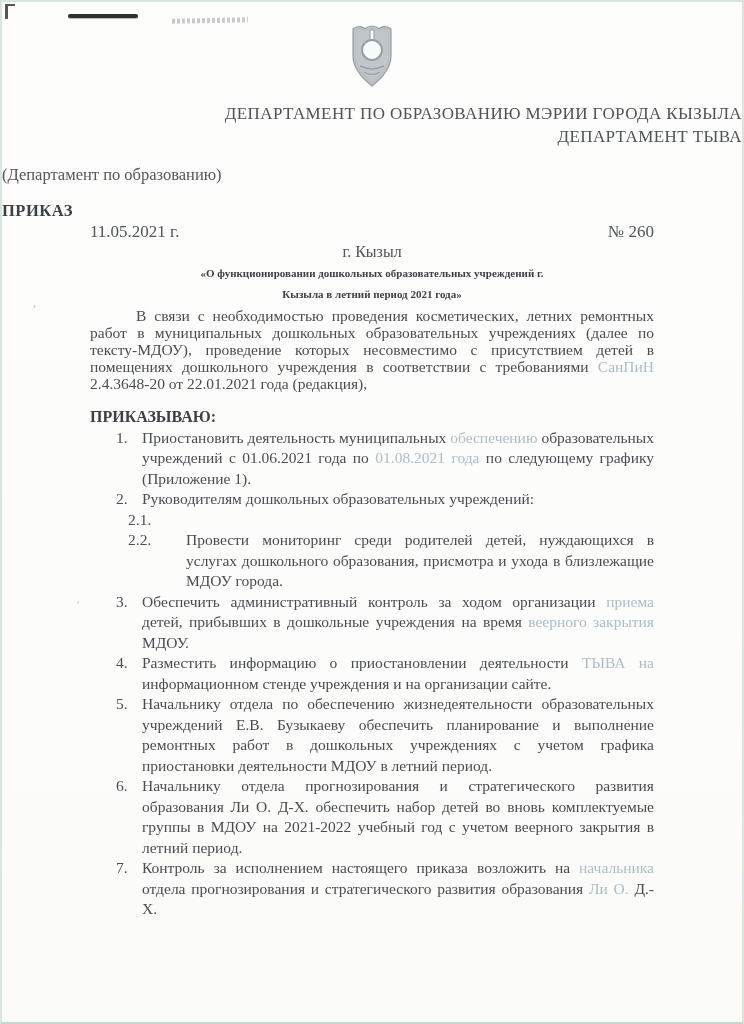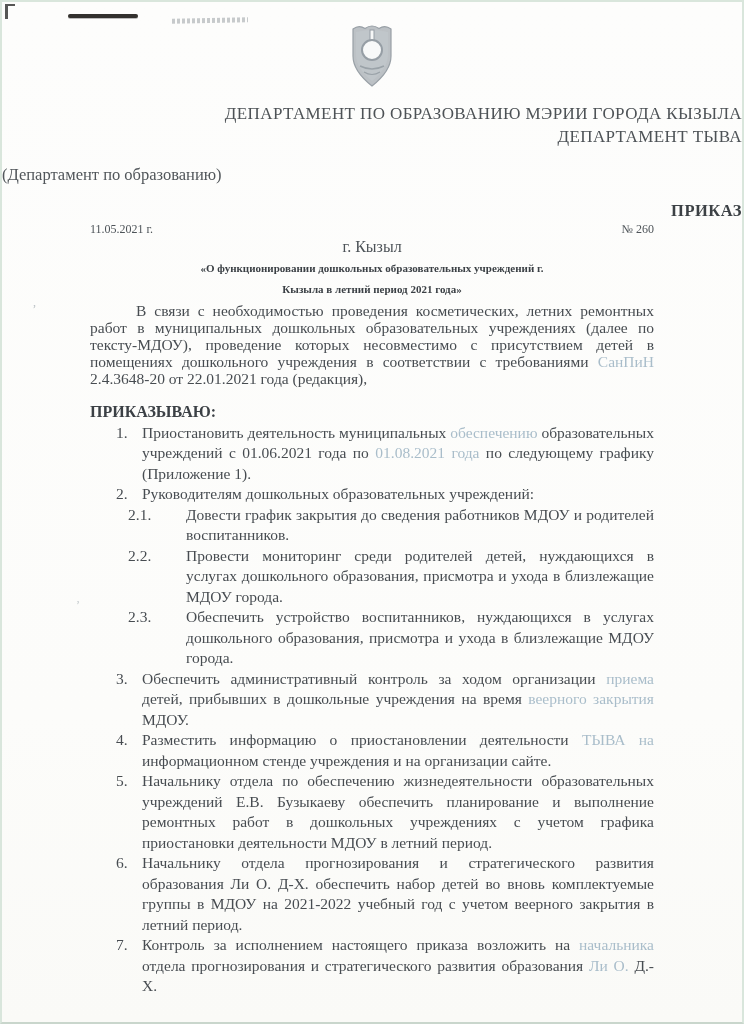--- a/index.html
+++ b/index.html
@@ -27,24 +27,24 @@
     opacity:.55; transform:rotate(-1deg); }
   .stray-1 { position:absolute; left:31px; top:293px; font-size:12px; color:#b9c0c4; }
   .stray-2 { position:absolute; left:74px; top:596px; font-size:12px; color:#c3c9cc; }
 
   .emblem-wrap { display:flex; justify-content:center; padding-top:20px; }
 
   .org-name { text-align:right; font-size:17px; line-height:23px;
     letter-spacing:.4px; color:#4d5256; margin-top:8px; }
   .org-short { text-align:left; font-size:16.5px; color:#51565a; margin-top:17px; }
 
-  .doc-type { text-align:right; font-weight:bold; font-size:16.5px;
+  .doc-type { text-align:left; font-weight:bold; font-size:16.5px;
     color:#3c4145; margin-top:16px; letter-spacing:.5px; }
 
-  .date-row { display:flex; justify-content:space-between; font-size:12px;
+  .date-row { display:flex; justify-content:space-between; font-size:17px;
     color:#4d5358; margin-top:1px; }
   .city { text-align:center; font-size:16px; color:#4d5358; margin-top:1px; }
 
   .subject { text-align:center; font-weight:bold; font-size:11px; line-height:21px;
     color:#3b4045; margin-top:2px; }
 
   .preamble { font-size:15.5px; line-height:17px; text-align:justify;
     text-indent:46px; margin-top:2px; color:#474c51; }
 
   .resolution-word { font-weight:bold; font-size:16px; color:#3b4045; margin-top:1px; }
@@ -115,32 +115,27 @@
     <span class="txt"><span>Приостановить деятельность муниципальных </span><span class="faded">обеспечению</span><span> образовательных учреждений с 01.06.2021 года по </span><span class="faded">01.08.2021 года</span><span> по следующему графику (Приложение 1).</span></span>
   </div>
 
   <div class="item main">
     <span class="num">2.</span>
     <span class="txt"><span>Руководителям дошкольных образовательных учреждений:</span></span>
   </div>
 
   <div class="item sub">
     <span class="num">2.1.</span>
-    <span class="txt"><span>Довести график закрытия до сведения работников МДОУ и родителей воспитанников.</span></span>
   </div>
 
   <div class="item sub">
     <span class="num">2.2.</span>
     <span class="txt"><span>Провести мониторинг среди родителей детей, нуждающихся в услугах дошкольного образования, присмотра и ухода в близлежащие МДОУ города.</span></span>
   </div>
 
-  <div class="item sub">
-    <span class="num">2.3.</span>
-    <span class="txt"><span>Обеспечить устройство воспитанников, нуждающихся в услугах дошкольного образования, присмотра и ухода в близлежащие МДОУ города.</span></span>
-  </div>
 
   <div class="item main">
     <span class="num">3.</span>
     <span class="txt"><span>Обеспечить административный контроль за ходом организации </span><span class="faded">приема</span><span> детей, прибывших в дошкольные учреждения на время </span><span class="faded">веерного закрытия</span><span> МДОУ.</span></span>
   </div>
 
   <div class="item main">
     <span class="num">4.</span>
     <span class="txt"><span>Разместить информацию о приостановлении деятельности </span><span class="faded">ТЫВА на</span><span> информационном стенде учреждения и на организации сайте.</span></span>
   </div>

